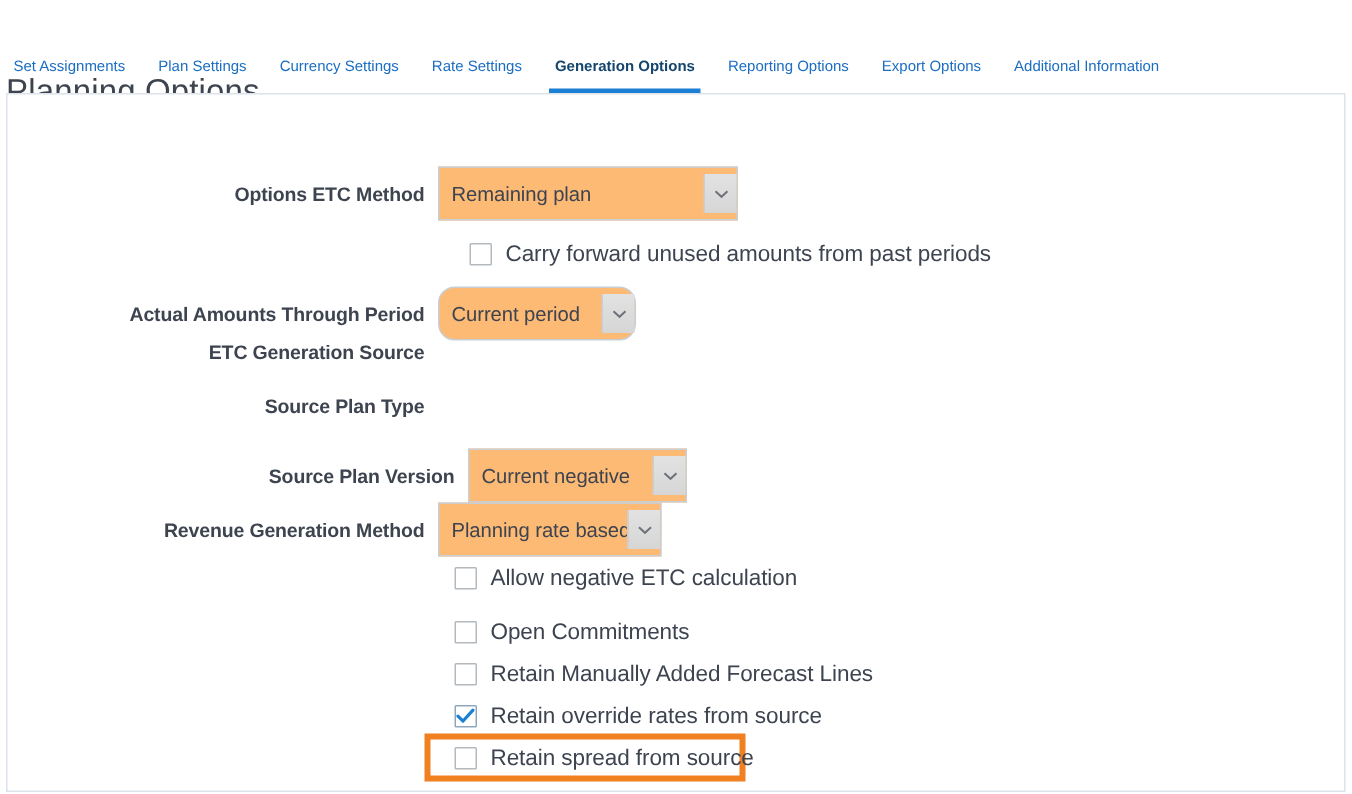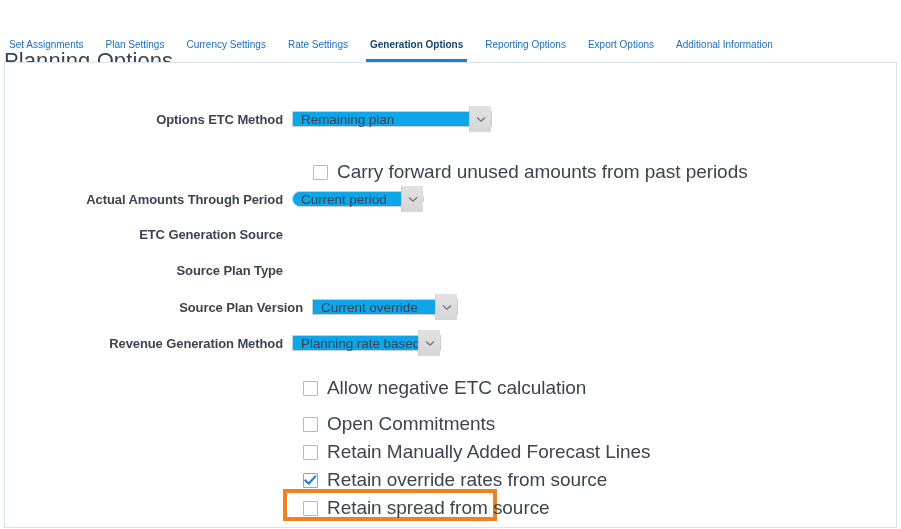--- a/index.html
+++ b/index.html
@@ -91,23 +91,23 @@
     color: #3d4450;
     padding-right: 9px;
     box-sizing: border-box;
     white-space: nowrap;
     letter-spacing: -0.1px;
   }
 
   
   .select {
     position: relative;
-    height: 16px;
+    height: 36px;
     border: 1px solid #c9ced3;
-    background: #0ea5e9;
+    background: #fdba74;
     box-sizing: border-box;
     display: flex;
     align-items: center;
     cursor: pointer;
   }
   .select .value {
     font-size: 13.5px;
     color: #3d4450;
     padding-left: 8px;
     white-space: nowrap;
@@ -145,21 +145,21 @@
     display: flex;
     align-items: center;
     justify-content: center;
     border-radius: 1px;
   }
   .cb.checked {
     border-color: #8fa7bd;
   }
   .cb svg { display: block; }
   .cb-label {
-    font-size: 19px;
+    font-size: 15px;
     color: #3d4450;
     padding-left: 9px;
     white-space: nowrap;
     letter-spacing: -0.05px;
   }
 
   
   #highlight-box {
     position: absolute;
     left: 283px;
@@ -215,21 +215,21 @@
   </div>
 <div class="form-row" style="top: 227px;">
     <div class="field-label">ETC Generation Source</div>
   </div>
 <div class="form-row" style="top: 263px;">
     <div class="field-label">Source Plan Type</div>
   </div>
 <div class="form-row" style="top: 299px; padding-left: 20px;">
     <div class="field-label">Source Plan Version</div>
     <div class="select" style="width: 146px;">
-      <span class="value">Current override</span>
+      <span class="value">Current negative</span>
       <span class="arrow-box">
         <svg width="10" height="7" viewBox="0 0 10 7">
           <path d="M1 1.5 L5 5.2 L9 1.5" fill="none" stroke="#6d7278" stroke-width="1.3"></path>
         </svg>
       </span>
     </div>
   </div>
 <div class="form-row" style="top: 335px;">
     <div class="field-label">Revenue Generation Method</div>
     <div class="select" style="width: 149px;">

